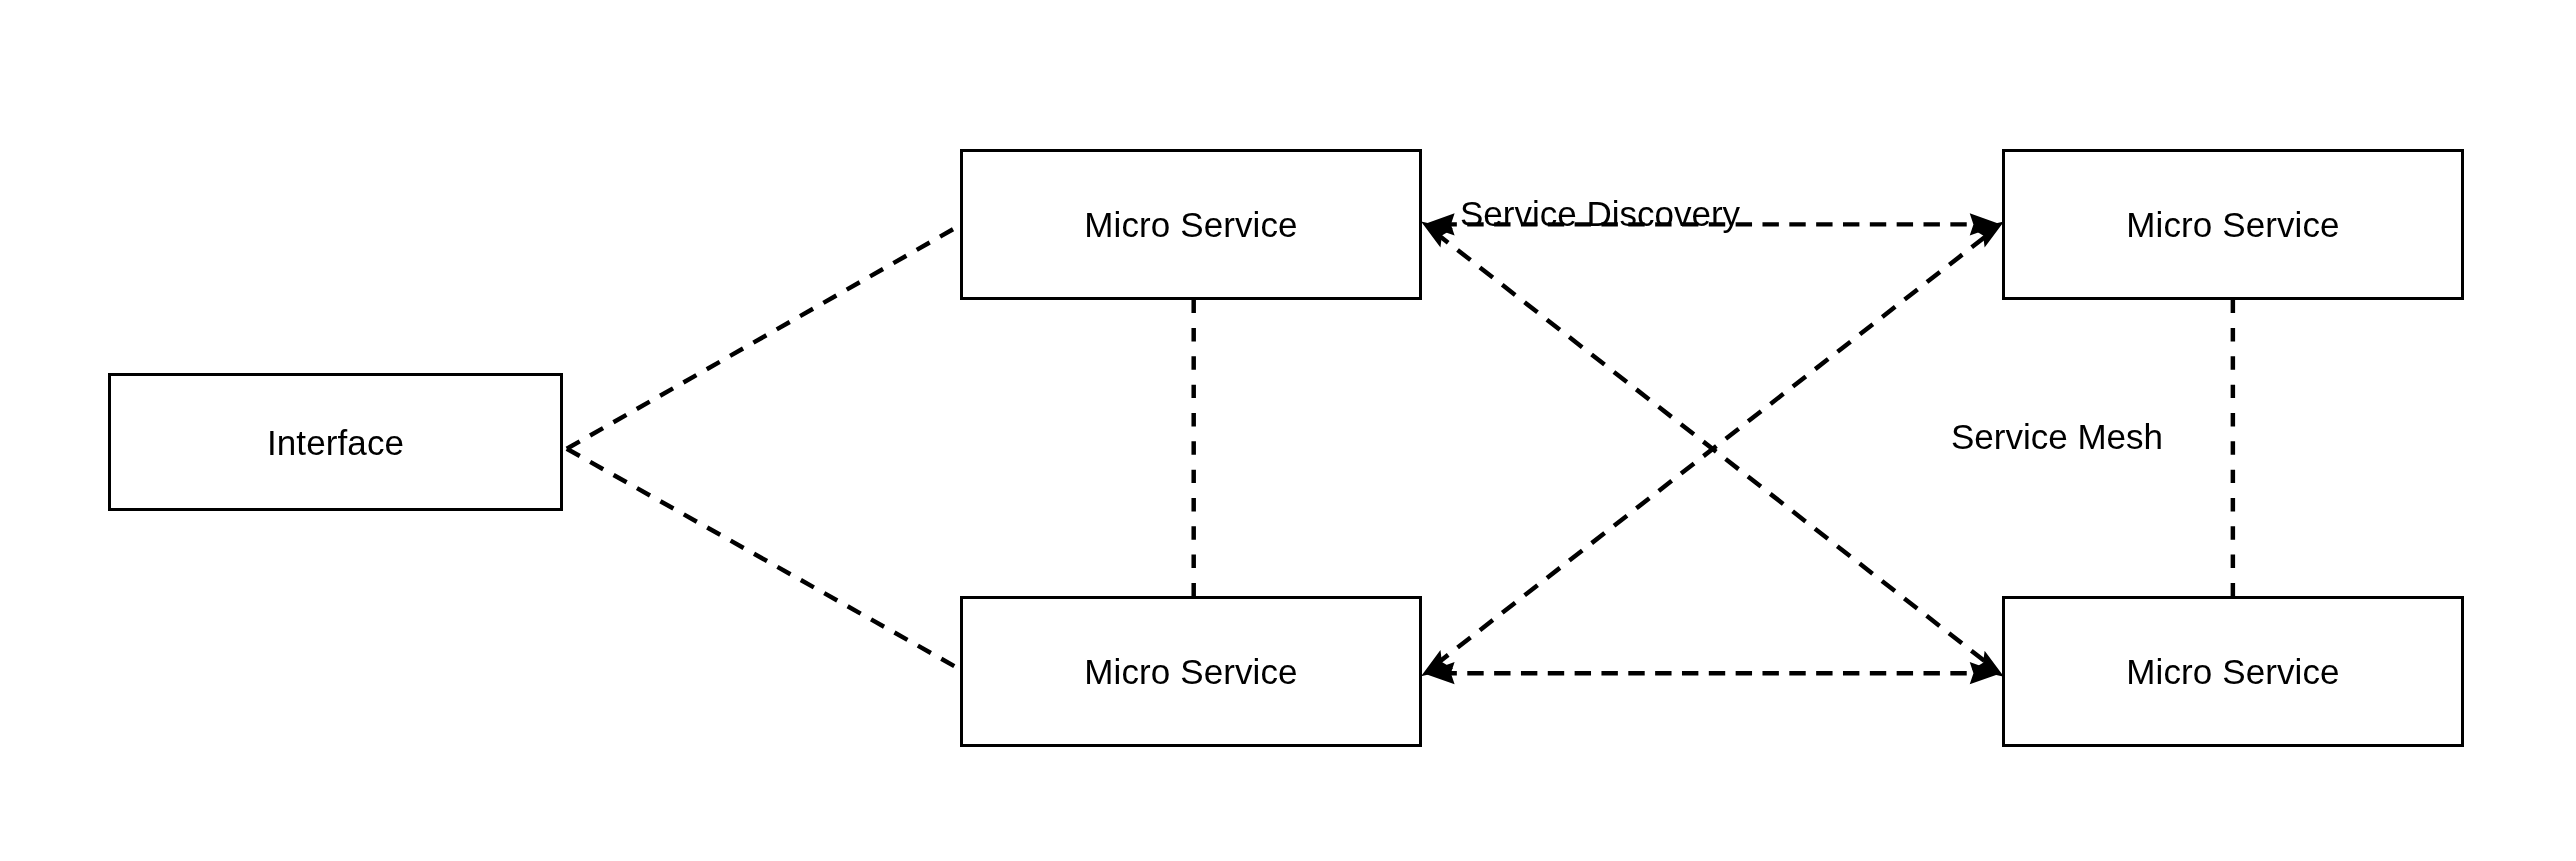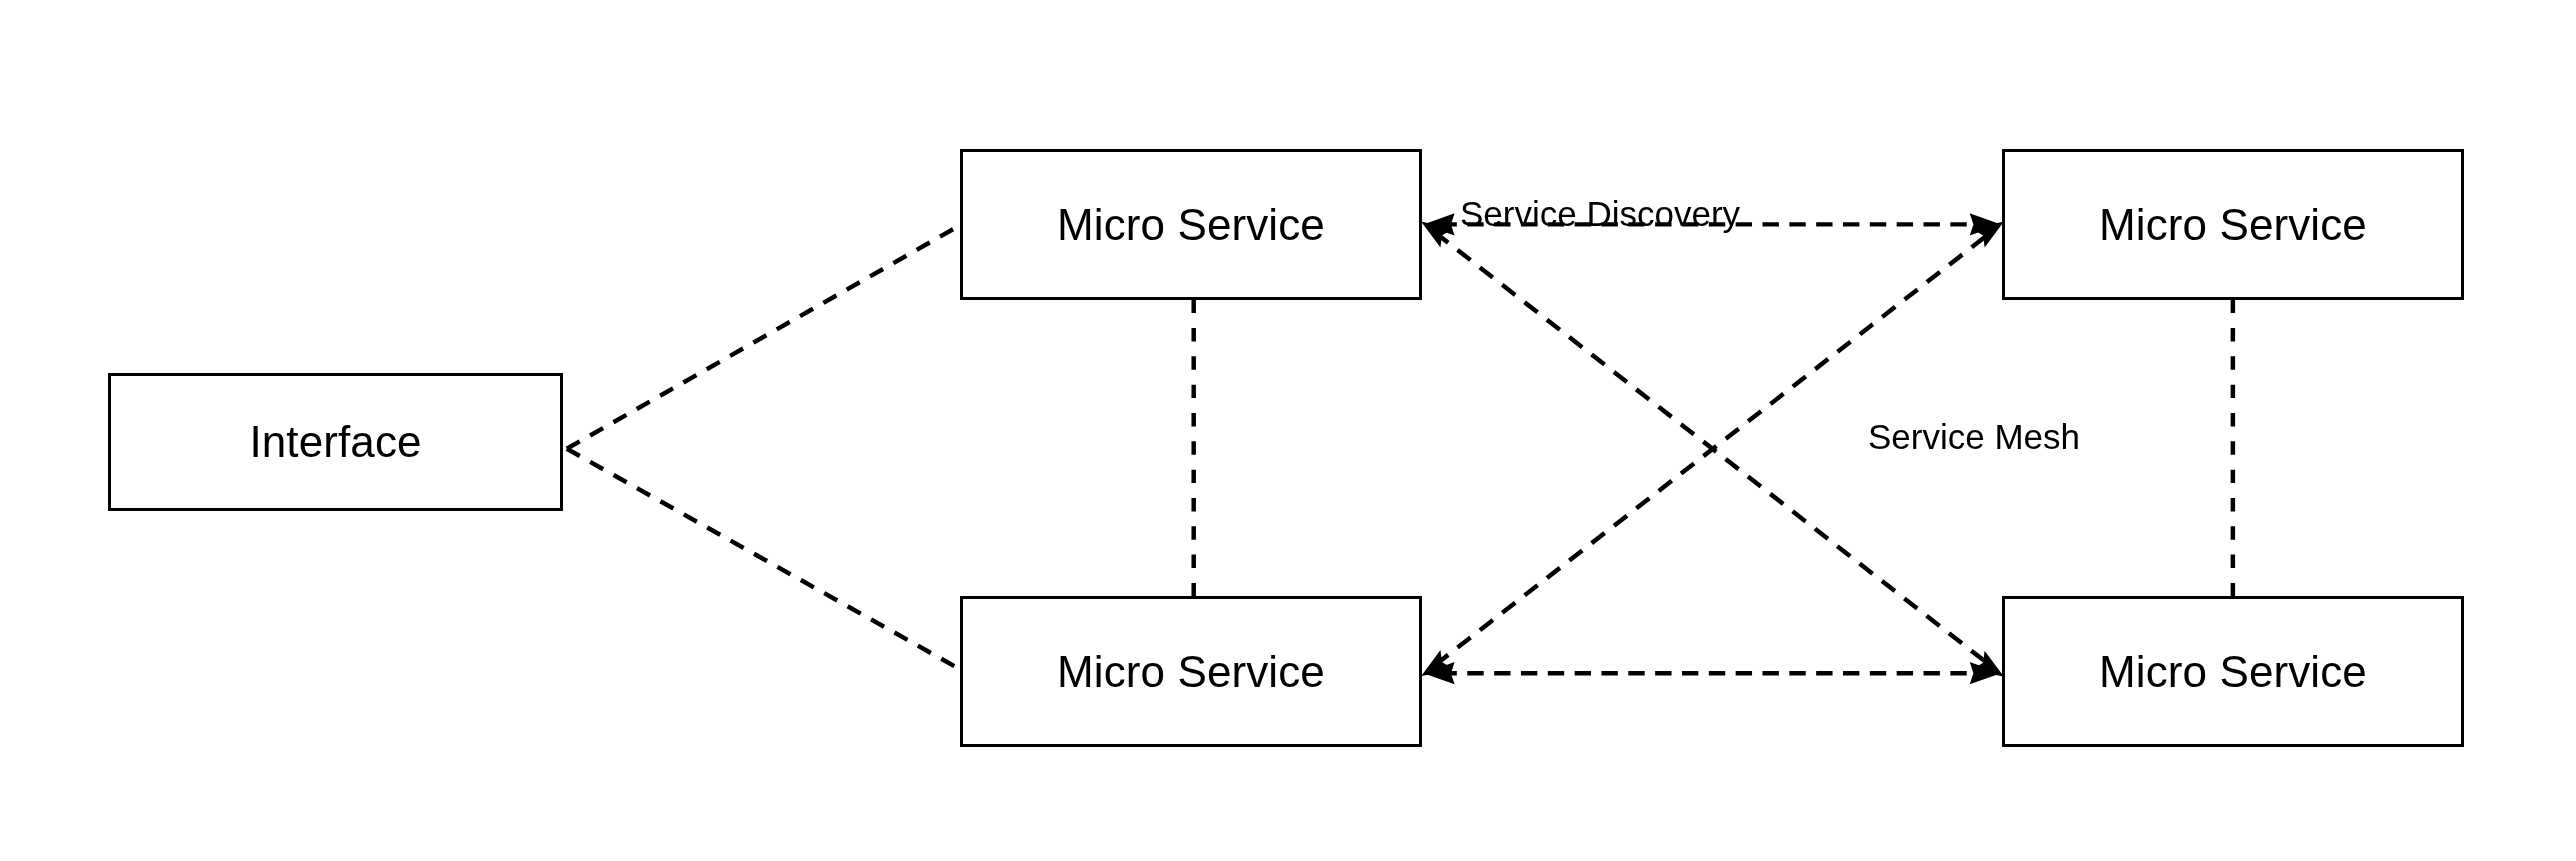--- a/index.html
+++ b/index.html
@@ -32,21 +32,21 @@
     box-sizing: border-box;
     background: #ffffff;
     border: 3.7px solid #000000;
     display: flex;
     align-items: center;
     justify-content: center;
     z-index: 3;
   }
   .node-label {
     font-family: "Liberation Sans", sans-serif;
-    font-size: 44px;
+    font-size: 35px;
     line-height: 1;
     color: #000000;
     letter-spacing: 0.1px;
     white-space: nowrap;
     user-select: none;
   }
   .edge-label {
     position: absolute;
     font-family: "Liberation Sans", sans-serif;
     font-size: 35px;
@@ -59,21 +59,21 @@
     margin-top: 48px;
   }
   
   #node-interface      { left: 108px;  top: 373px; width: 455px; height: 138px; }
   #node-ms-top-mid     { left: 960px; top: 149px; width: 462px; height: 151px; }
   #node-ms-bottom-mid  { left: 960px; top: 596px; width: 462px; height: 151px; }
   #node-ms-top-right   { left: 2002px; top: 149px; width: 462px; height: 151px; }
   #node-ms-bottom-right{ left: 2002px; top: 596px; width: 462px; height: 151px; }
 
   #label-service-discovery { left: 1460px; top: 148px; }
-  #label-service-mesh      { left: 1868px; top: 371px; }
+  #label-service-mesh      { left: 1951px; top: 371px; }
 </style>
 </head>
 <body>
 
 <div id="canvas">
 
   <svg id="edges" viewBox="0 0 3455 1155" width="2576" height="861" xmlns="http://www.w3.org/2000/svg">
 
     <path d="M 760 602 L 1286 303" fill="none" stroke="#000000" stroke-width="6" stroke-dasharray="20 16" stroke-linecap="butt"></path>
 

